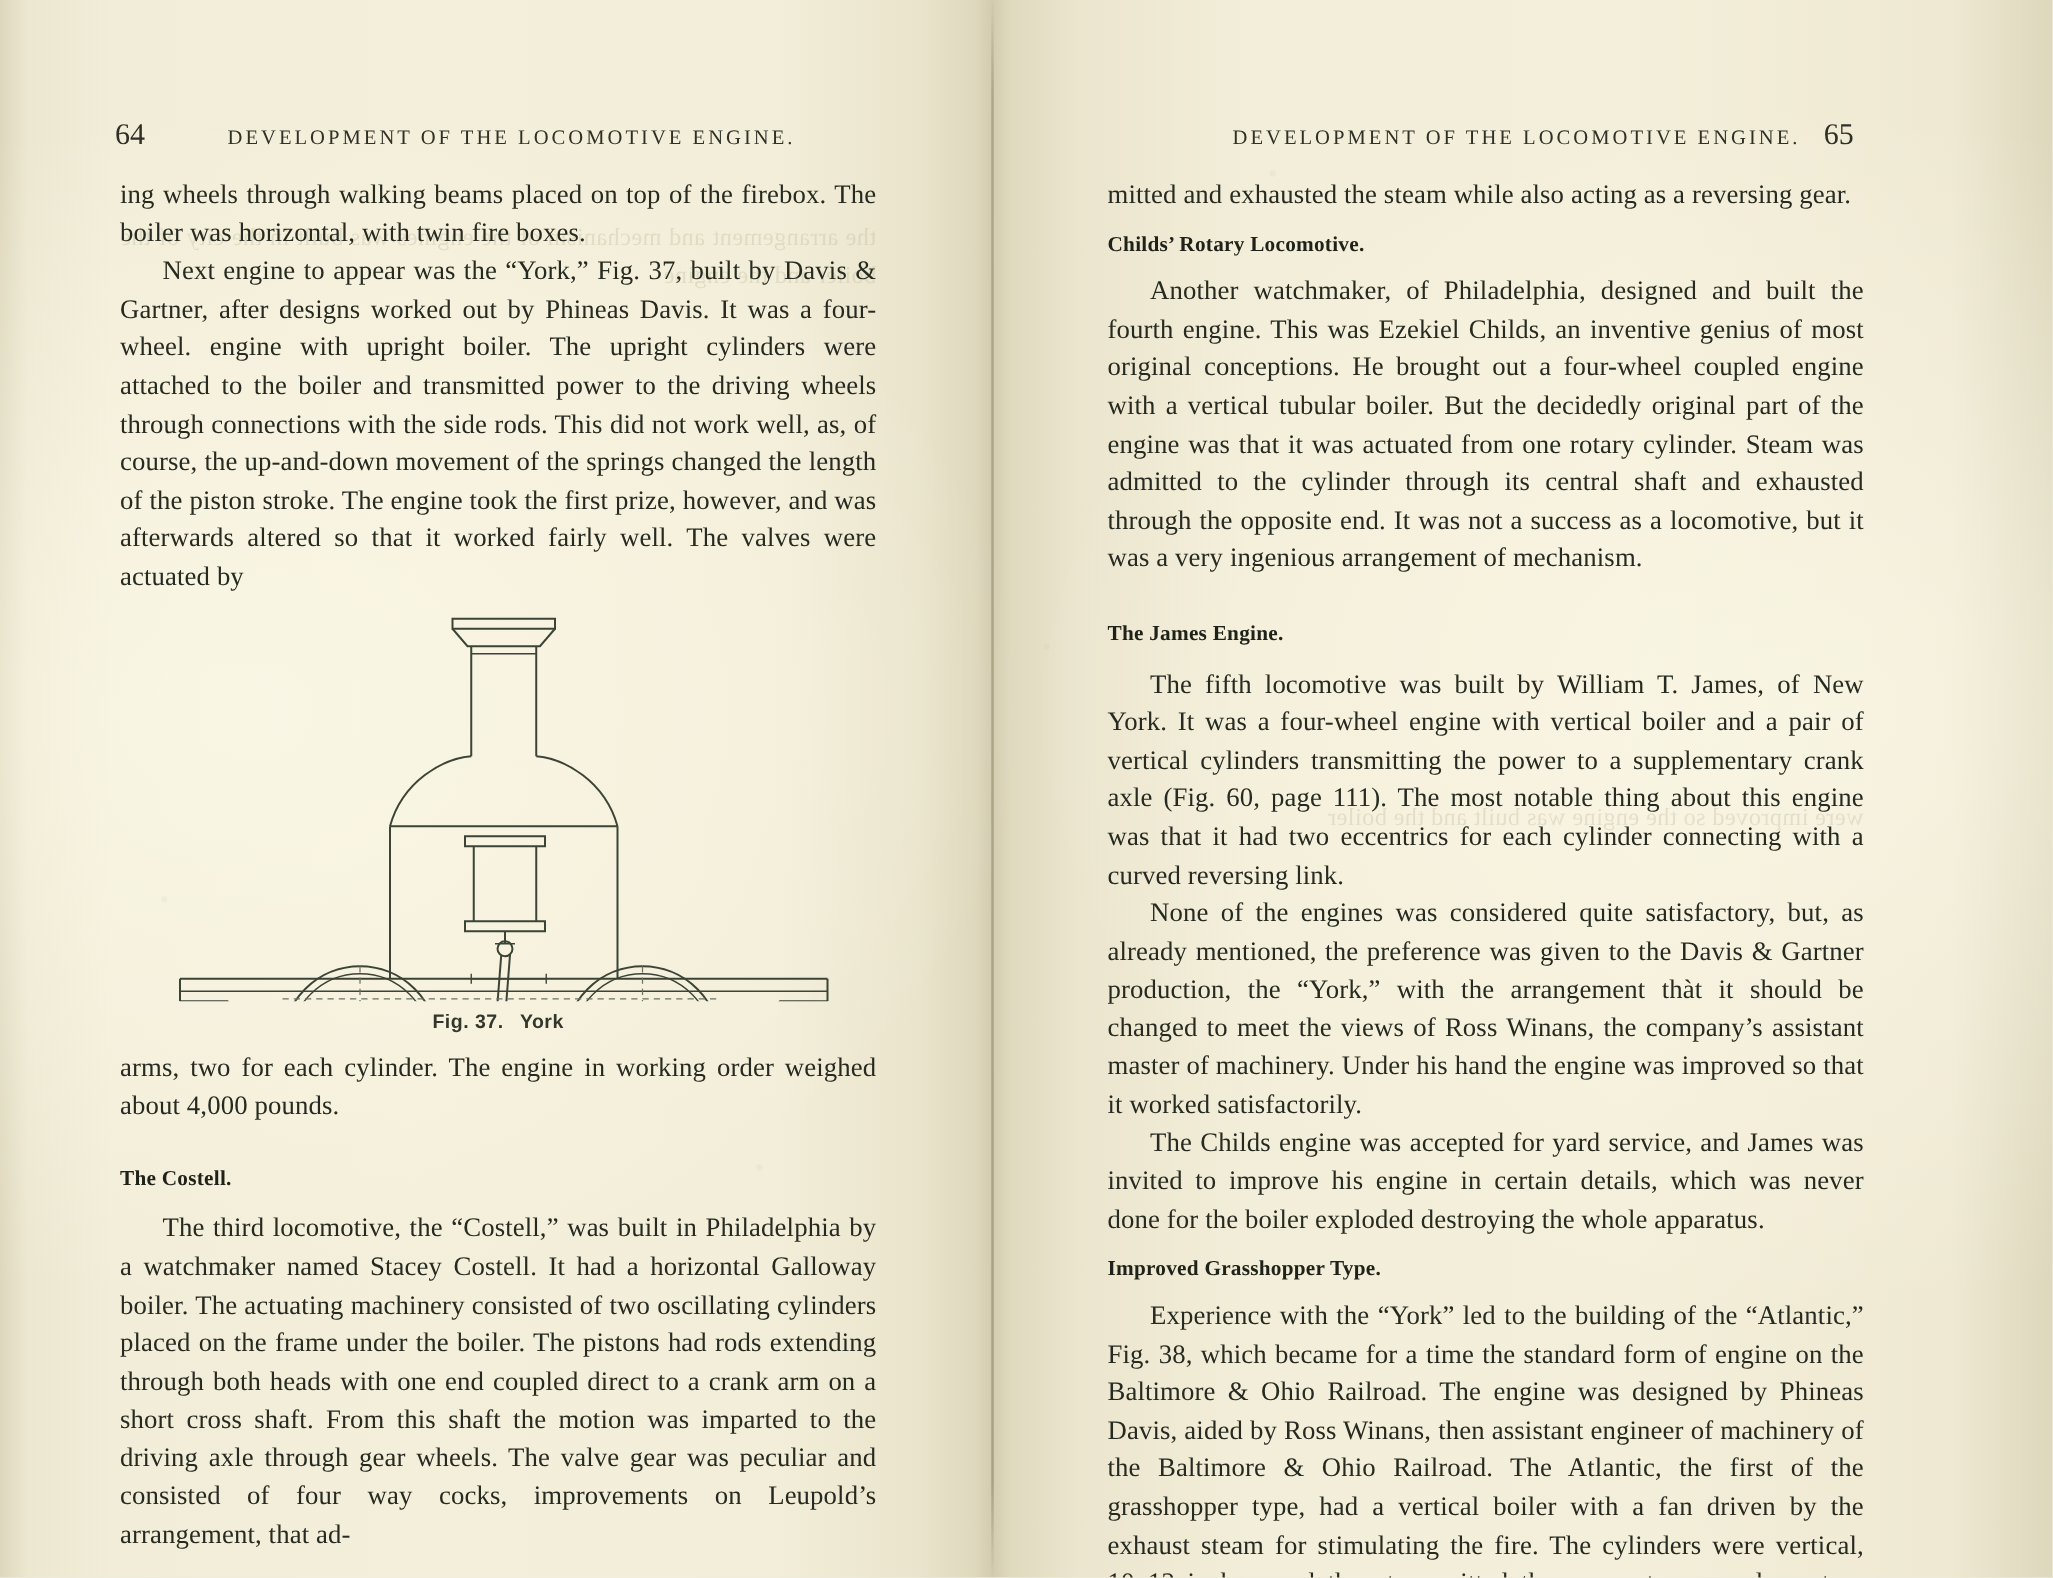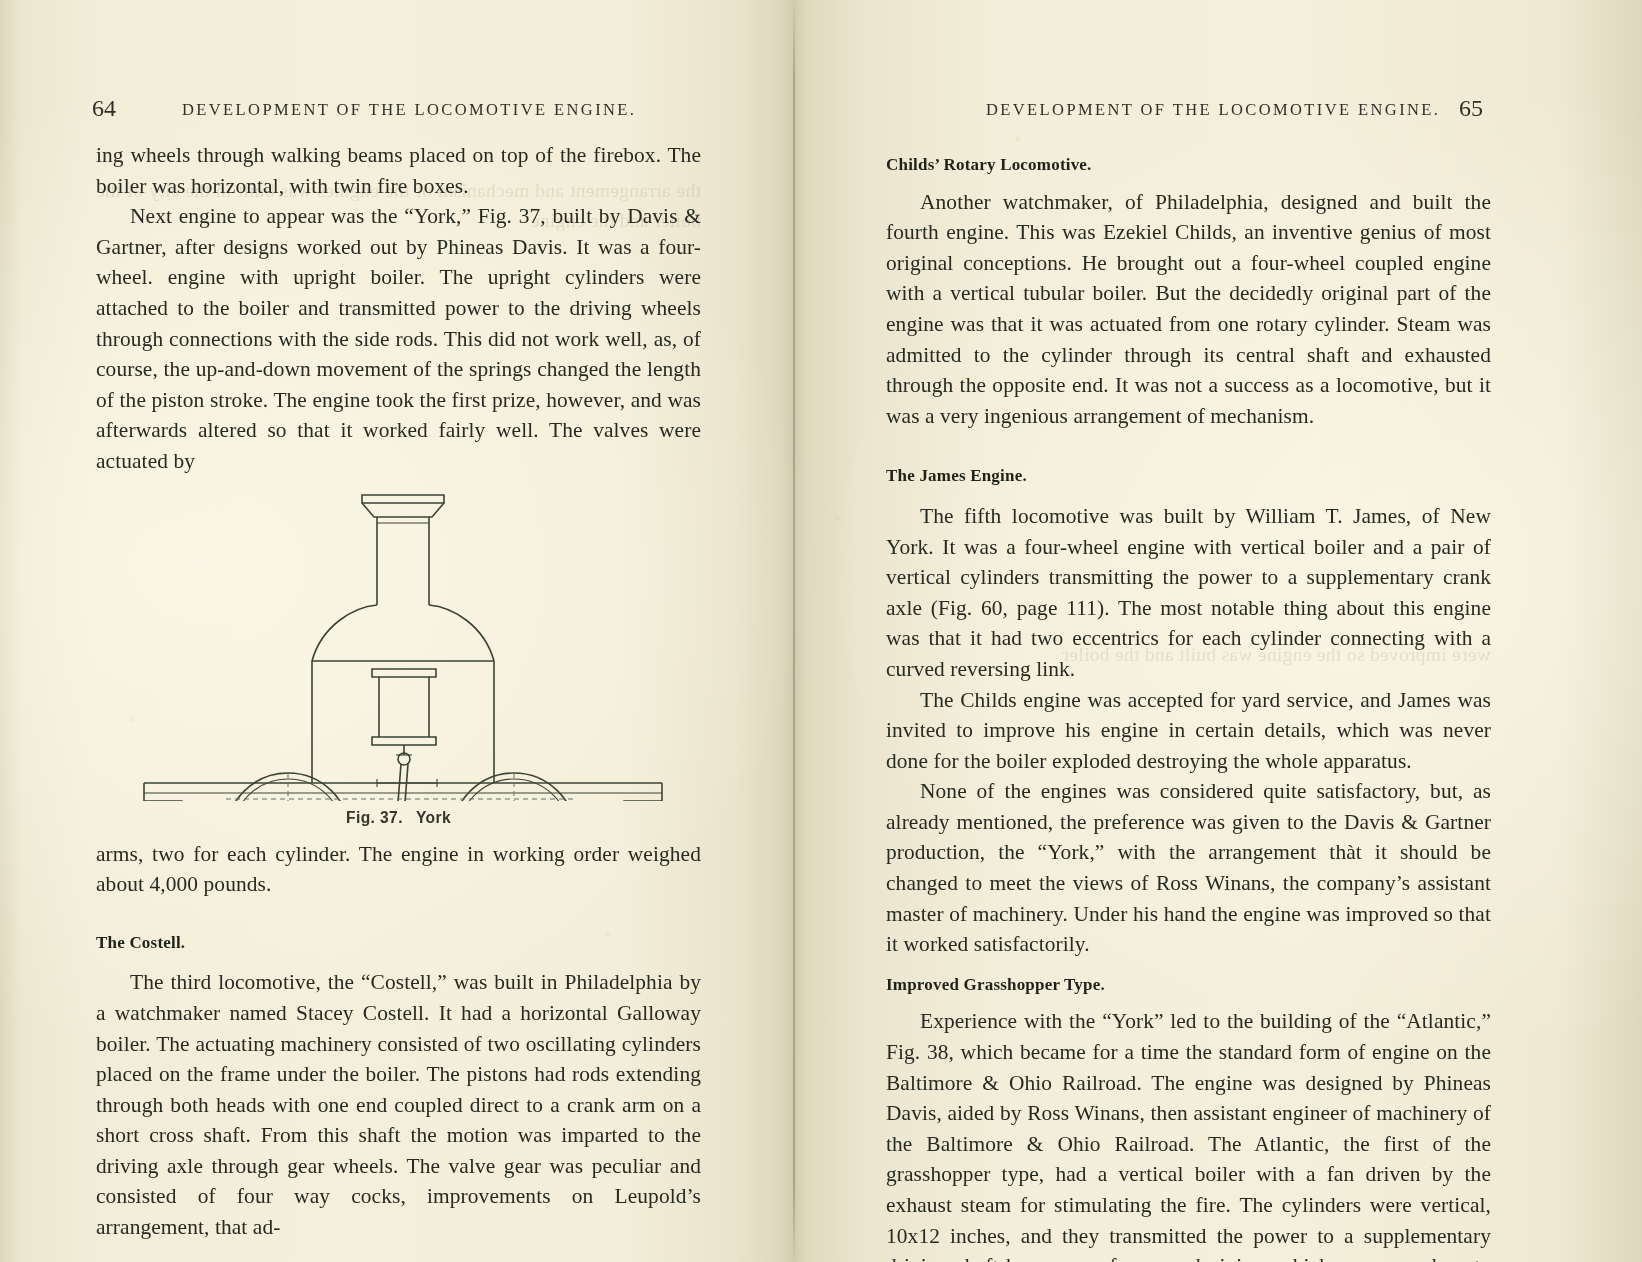--- a/index.html
+++ b/index.html
@@ -214,32 +214,33 @@
     </div>
   </div>
 
   <div class="page page-right">
 
     <div class="runhead" style="left:186px;">DEVELOPMENT OF THE LOCOMOTIVE ENGINE.</div>
     <div class="folio" style="left:659px;">65</div>
 
     <div class="col col-right" style="left:86px;">
 
+      <p class="noind">mitted and exhausted the steam while also acting as a reversing gear.</p>
 
       <div class="sec-head tight">Childs’ Rotary Locomotive.</div>
 
       <p class="ind">Another watchmaker, of Philadelphia, designed and built the fourth engine.  This was Ezekiel Childs, an inventive genius of most original conceptions.  He brought out a four-wheel coupled engine with a vertical tubular boiler.  But the decidedly original part of the engine was that it was actuated from one rotary cylinder.  Steam was admitted to the cylinder through its central shaft and exhausted through the opposite end.  It was not a success as a locomotive, but it was a very ingenious arrangement of mechanism.</p>
 
       <div class="sec-head" style="margin-top:30px;">The James Engine.</div>
 
       <p class="ind">The fifth locomotive was built by William T. James, of New York.  It was a four-wheel engine with vertical boiler and a pair of vertical cylinders transmitting the power to a supplementary crank axle (Fig. 60, page 111).  The most notable thing about this engine was that it had two eccentrics for each cylinder connecting with a curved reversing link.</p>
 
+      <p class="ind">None of the engines was considered quite satisfactory, but, as already mentioned, the preference was given to the Davis &amp; Gartner production, the “York,” with the arrangement thàt it should be changed to meet the views of Ross Winans, the company’s assistant master of machinery.  Under his hand the engine was improved so that it worked satisfactorily.</p>
+
       <p class="ind">The Childs engine was accepted for yard service, and James was invited to improve his engine in certain details, which was never done for the boiler exploded destroying the whole apparatus.</p>
-
-      <p class="ind">None of the engines was considered quite satisfactory, but, as already mentioned, the preference was given to the Davis &amp; Gartner production, the “York,” with the arrangement thàt it should be changed to meet the views of Ross Winans, the company’s assistant master of machinery.  Under his hand the engine was improved so that it worked satisfactorily.</p>
 
       <div class="sec-head tight">Improved Grasshopper Type.</div>
 
       <p class="ind">Experience with the “York” led to the building of the “Atlantic,” Fig. 38, which became for a time the standard form of engine on the Baltimore &amp; Ohio Railroad.  The engine was designed by Phineas Davis, aided by Ross Winans, then assistant engineer of machinery of the Baltimore &amp; Ohio Railroad.  The Atlantic, the first of the grasshopper type, had a vertical boiler with a fan driven by the exhaust steam for stimulating the fire. The cylinders were vertical, 10x12 inches, and they transmitted the power to a supplementary driving shaft by means of spur and pinion, which was geared up to make the wheels revolve</p>
     </div>
   </div>
 
   <div class="gutter-line"></div>
   <div class="grain"></div>
 </div>

